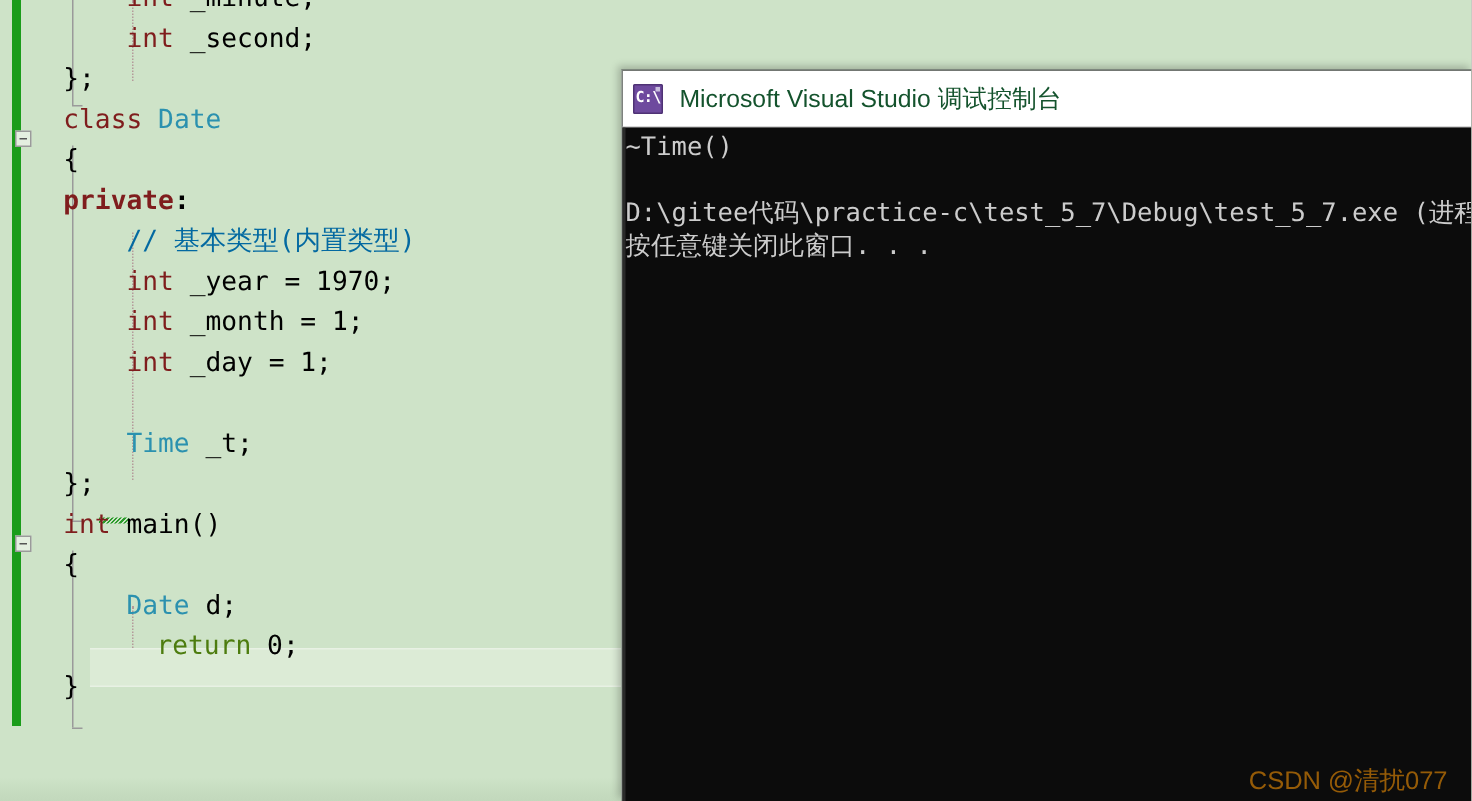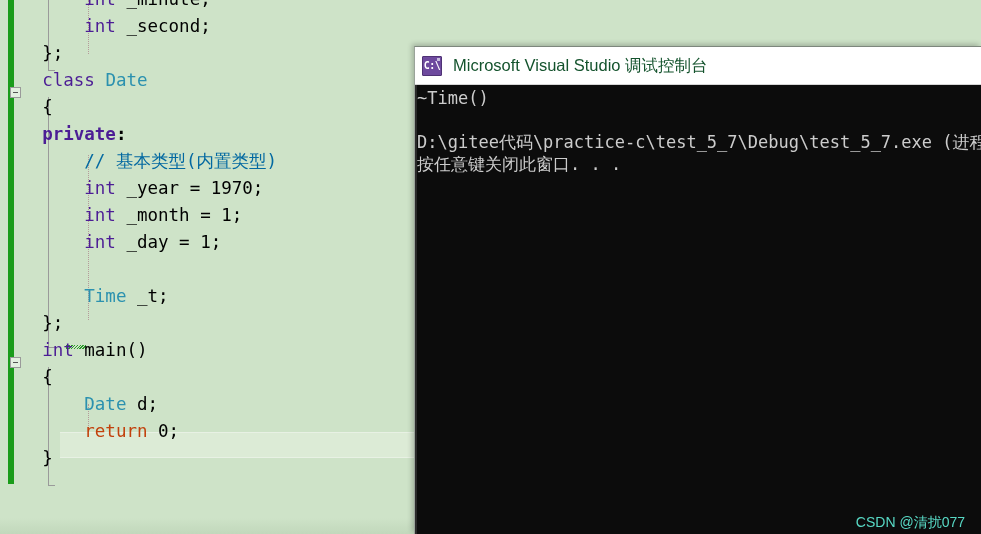--- a/index.html
+++ b/index.html
@@ -92,25 +92,25 @@
     left: 60px;
     width: 356px;
     height: 26px;
     background: #dcebd6;
     border-top: 1px solid #e8f1e4;
     border-bottom: 1px solid #e8f1e4;
     box-sizing: border-box;
   }
 
   
-  .k   { color: #4c1d95; }           
+  .k   { color: #7f1d1d; }           
   .ty  { color: #2b91af; }           
   .cmt { color: #0369a1; }
   .pl  { color: #000000; }           
-  .ctl { color: #c2410c; }           
+  .ctl { color: #4d7c0f; margin-left: 20px; }           
 
   
   .squiggle {
     position: absolute;
     height: 4px;
     background:
       repeating-linear-gradient(135deg,
         #2b9b2b 0px, #2b9b2b 1px,
         transparent 1px, transparent 2px);
   }
@@ -195,23 +195,23 @@
     position: absolute;
     left: 0; top: 0;
     width: 2px; height: 449px;
     background: #2a2a2a;
   }
 
   #csdn-watermark {
     position: absolute;
     right: 16px;
     bottom: 20px;
-    color: #5eead4;
+    color: #a16207;
     font-family: "Liberation Sans", "DejaVu Sans", sans-serif;
-    font-size: 14px;
+    font-size: 17px;
     white-space: nowrap;
     opacity: 0.92;
   }
 </style>
 </head>
 <body>
 
 <div id="screen">
 
   <div id="editor">

